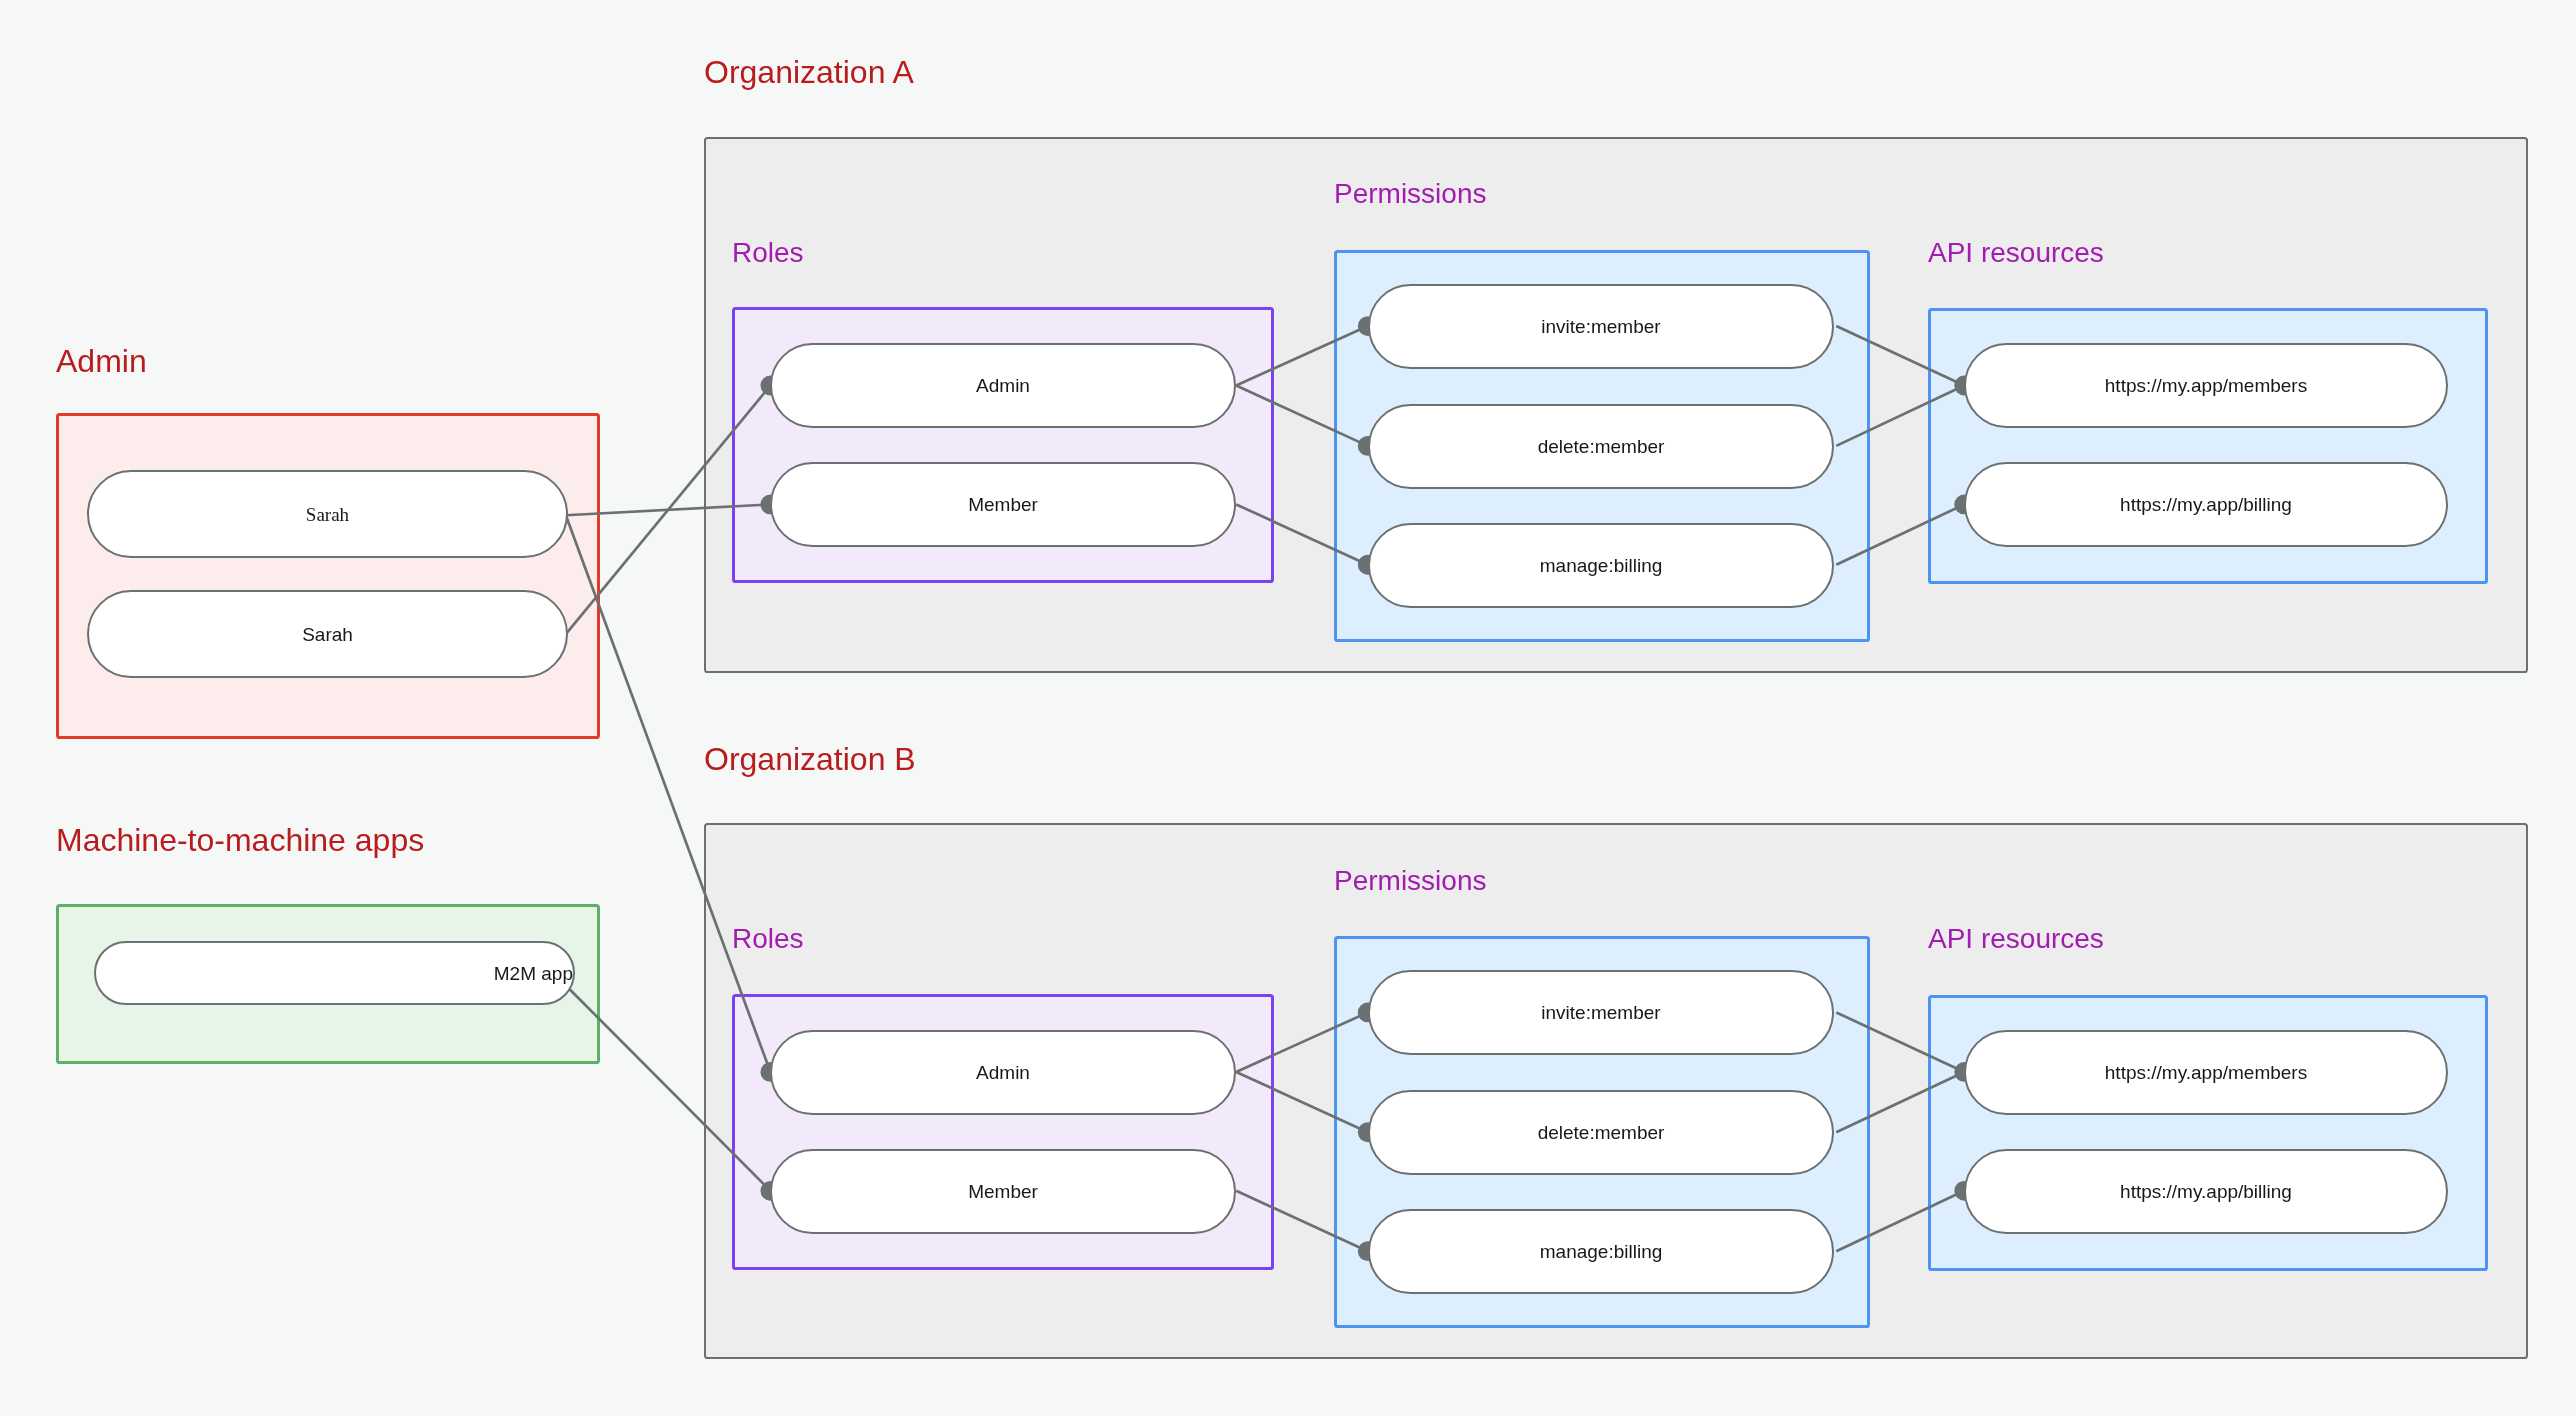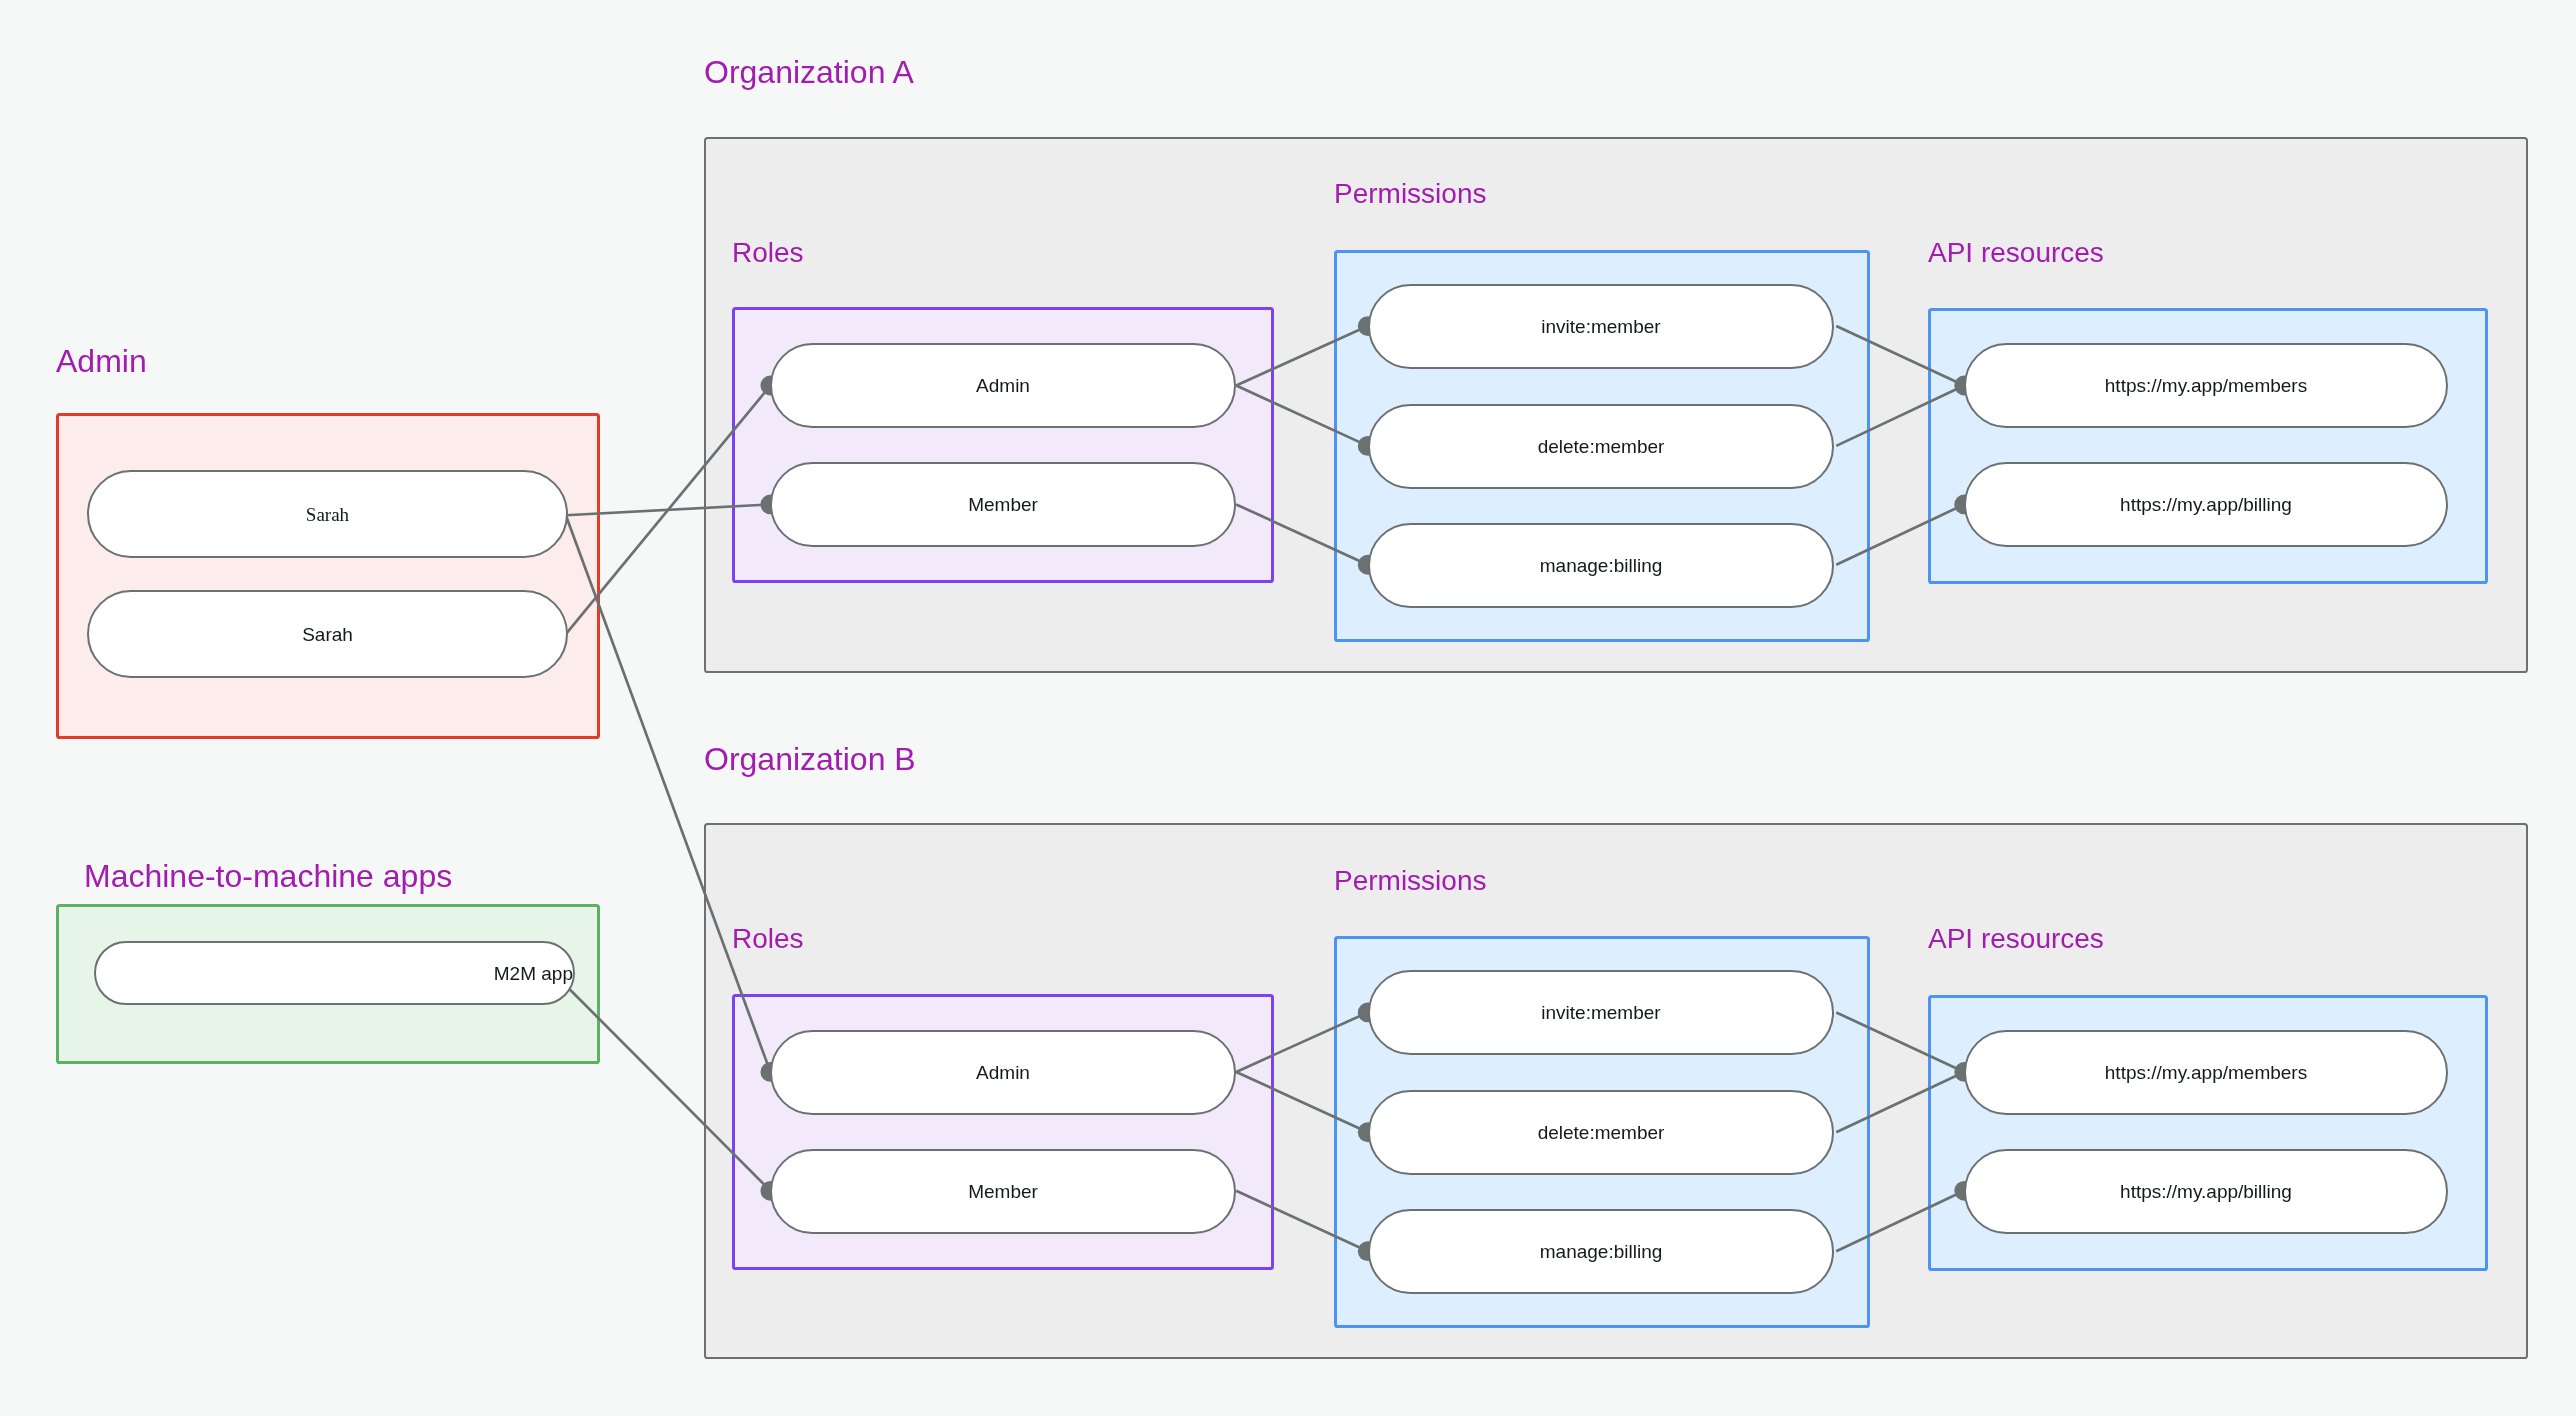--- a/index.html
+++ b/index.html
@@ -36,21 +36,21 @@
   }
   .edge-dot {
     fill: #6b7070;
   }
 
   
   .group-label {
     position: absolute;
     font-size: 32px;
     line-height: 1;
-    color: #a21caf;
+    color: #b91c1c;
     white-space: nowrap;
     z-index: 8;
   }
   .sub-label {
     position: absolute;
     font-size: 28px;
     line-height: 1;
     color: #a21caf;
     white-space: nowrap;
     z-index: 8;
@@ -164,21 +164,21 @@
   <div class="box box-users" style="left:56px; top:413px; width:544px; height:326px;"></div>
 
   <div class="pill" style="left:87px; top:470px; width:481px; height:88px;font-family:Liberation Serif, serif;">
     <span class="pill-text">Sarah</span>
   </div>
 
   <div class="pill" style="left:87px; top:590px; width:481px; height:88px;">
     <span class="pill-text">Sarah</span>
   </div>
 
-  <div class="group-label" style="left:56px; top:860px;margin-left:28px;">Machine-to-machine apps</div>
+  <div class="group-label" style="left:56px; top:824px;">Machine-to-machine apps</div>
 
   <div class="box box-m2m" style="left:56px; top:904px; width:544px; height:160px;"></div>
 
   <div class="pill" style="left:94px; top:941px; width:481px; height:64px;justify-content:flex-end;">
     <span class="pill-text">M2M app</span>
   </div>
 
   <div class="group-label" style="left:704px; top:56px;">Organization A</div>
 
   <div class="box box-org" style="left:704px; top:137px; width:1824px; height:536px;"></div>

